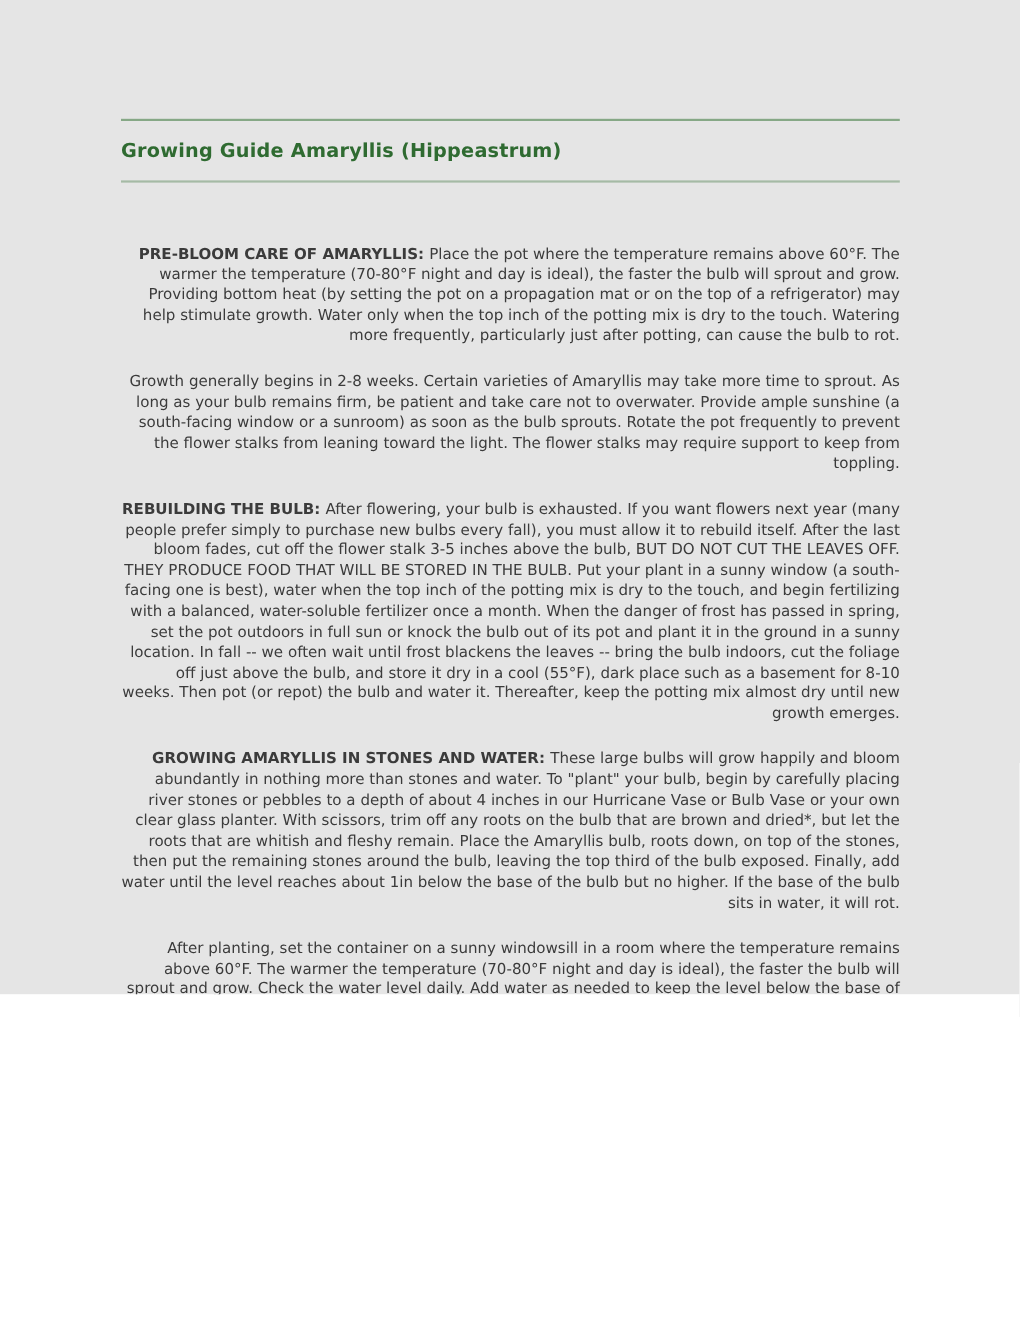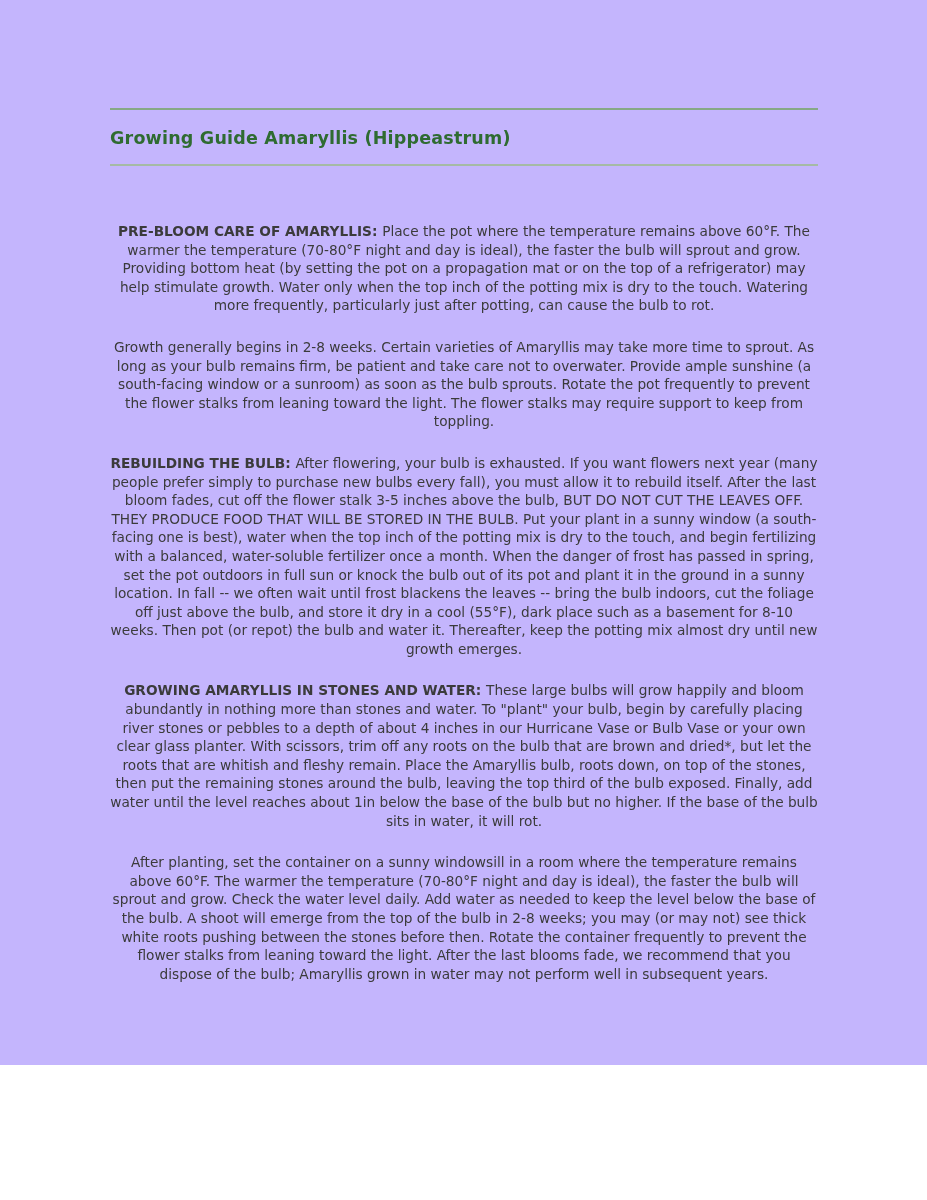--- a/index.html
+++ b/index.html
@@ -3,22 +3,22 @@
 <meta charset="utf-8">
 <style>
   html, body {
     margin: 0;
     padding: 0;
     background: #ffffff;
   }
   .page {
     position: relative;
     width: 927px;
-    height: 1065px;
-    background: #c4b5fd;
+    height: 904px;
+    background: #e5e5e5;
     overflow: hidden;
     font-family: "DejaVu Sans", "Liberation Sans", sans-serif;
   }
   .content {
     position: absolute;
     left: 110px;
     top: 0;
     width: 708px;
   }
   .rule {
@@ -40,21 +40,21 @@
     line-height: 24px;
     font-weight: bold;
     letter-spacing: 0.2px;
     color: var(--title-color, #2f6b31);
   }
   .body-text {
     margin-top: 56px;
     font-size: 13.7px;
     line-height: 18.6px;
     color: var(--body-color, #3b3b3b);
-    text-align: center;
+    text-align: right;
   }
   .body-text p {
     margin: 0 0 23px 0;
   }
   .body-text strong {
     font-weight: bold;
     color: var(--body-color, #3b3b3b);
   }
 </style>
 </head>

